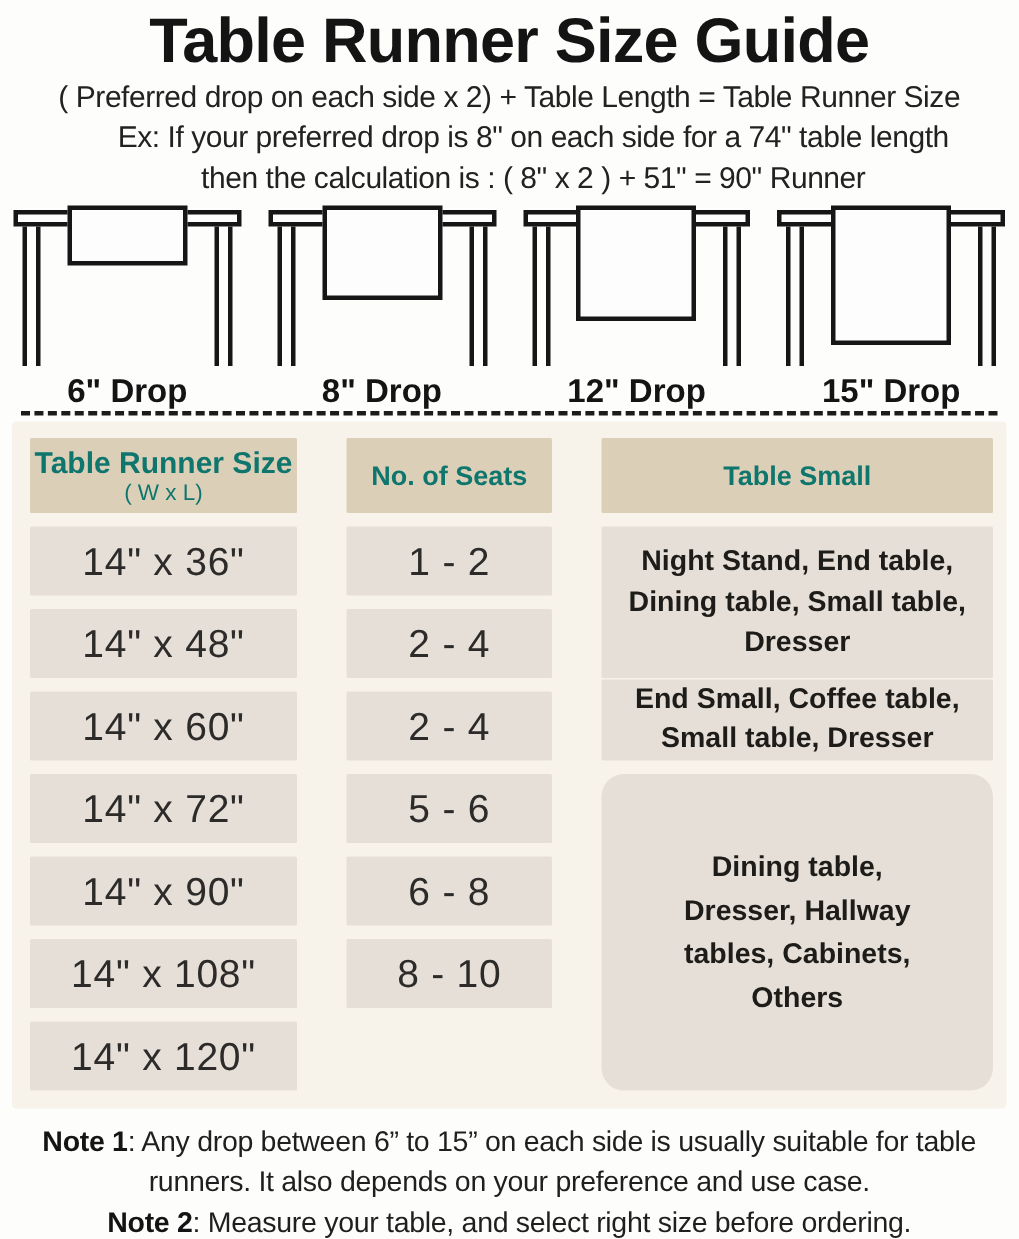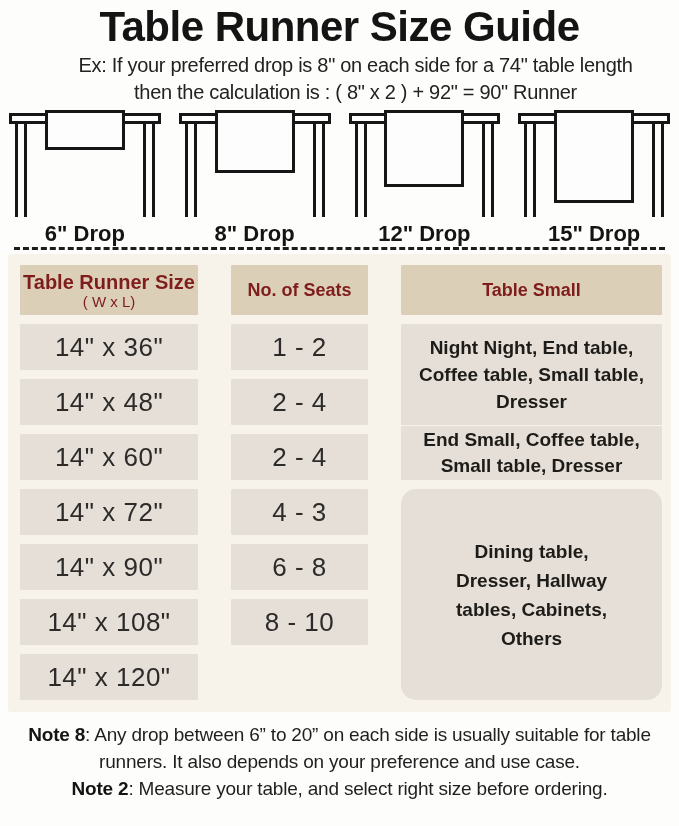--- a/index.html
+++ b/index.html
@@ -54,21 +54,21 @@
     display:grid;
     grid-template-columns:178px 137px 261px;
     grid-template-rows:50px repeat(7,46px);
     column-gap:33px;row-gap:9px;
     padding:11px 0 12px 12px;
   }
   .cell{
     display:flex;flex-direction:column;align-items:center;justify-content:center;
     text-align:center;border-radius:1px;
   }
-  .head{background:var(--header-cell-bg);color:#7f1d1d;}
+  .head{background:var(--header-cell-bg);color:#0f766e;}
   .data{background:var(--data-cell-bg);color:#2d2b29;}
   .h-main{font-size:20px;font-weight:bold;line-height:22px;}
   .h-sub{font-size:15px;line-height:17px;text-align:right;}
   .h-big{font-size:18px;font-weight:bold;}
   .val{font-size:26px;letter-spacing:0.5px;}
   .types{font-size:19px;font-weight:bold;line-height:27px;color:#1e1c18;padding:4px 10px;}
   .type-a{grid-column:3;grid-row:2 / span 2;}
   .type-a .inner{max-width:235px;}
   .type-b{grid-column:3;grid-row:4;margin-top:-8px;height:calc(100% + 8px);}
   .type-b .inner{max-width:250px;line-height:26px;}
@@ -80,22 +80,23 @@
   .notes{margin:9px auto 0;width:672px;text-align:center;
     font-size:19px;line-height:27px;letter-spacing:-0.2px;color:#1f1f1f;}
   .notes b{color:#141414;}
 </style>
 </head>
 <body>
 
 <div class="page">
 
   <h1 class="title"><span>Table Runner Size Guide</span></h1>
+  <p class="formula">( Preferred drop on each side x 2) + Table Length = Table Runner Size</p>
   <p class="example">Ex: If your preferred drop is 8" on each side for a 74" table length</p>
-  <p class="example">then the calculation is : ( 8" x 2 ) + 92" = 90" Runner</p>
+  <p class="example">then the calculation is : ( 8" x 2 ) + 51" = 90" Runner</p>
 
   <div class="illustrations">
     <div class="tile">
       <div class="drawing d0">
         <div class="tabletop"></div>
         <div class="leg leg-l"></div>
         <div class="leg leg-r"></div>
         <div class="runner"></div>
       </div>
       <div class="drop-label">6" Drop</div>
@@ -135,45 +136,45 @@
     <div class="cell head col1">
       <div class="h-main">Table Runner Size</div>
       <div class="h-sub">( W x L)</div>
     </div>
     <div class="cell head col2 h-big">No. of Seats</div>
     <div class="cell head h-big">Table Small</div>
 
     <div class="cell data col1 val">14" x 36"</div>
     <div class="cell data col2 val">1 - 2</div>
     <div class="cell data types type-a">
-        <div class="inner">Night Night, End table, Coffee table, Small table, Dresser</div>
+        <div class="inner">Night Stand, End table, Dining table, Small table, Dresser</div>
       </div>
 
     <div class="cell data col1 val">14" x 48"</div>
     <div class="cell data col2 val">2 - 4</div>
 
     <div class="cell data col1 val">14" x 60"</div>
     <div class="cell data col2 val">2 - 4</div>
     <div class="cell data types type-b">
         <div class="inner">End Small, Coffee table, Small table, Dresser</div>
       </div>
 
     <div class="cell data col1 val">14" x 72"</div>
-    <div class="cell data col2 val">4 - 3</div>
+    <div class="cell data col2 val">5 - 6</div>
     <div class="cell data types type-c">
         <div class="inner">Dining table, Dresser, Hallway tables, Cabinets, Others</div>
       </div>
 
     <div class="cell data col1 val">14" x 90"</div>
     <div class="cell data col2 val">6 - 8</div>
 
     <div class="cell data col1 val">14" x 108"</div>
     <div class="cell data col2 val">8 - 10</div>
 
     <div class="cell data col1 val">14" x 120"</div>
   </div>
 
   <div class="notes">
-    <p><b>Note 8</b><span>: Any drop between 6” to 20” on each side is usually suitable for table runners. It also depends on your preference and use case.</span></p>
+    <p><b>Note 1</b><span>: Any drop between 6” to 15” on each side is usually suitable for table runners. It also depends on your preference and use case.</span></p>
     <p><b>Note 2</b><span>: Measure your table, and select right size before ordering.</span></p>
   </div>
 
 </div>
 
 </body></html>

